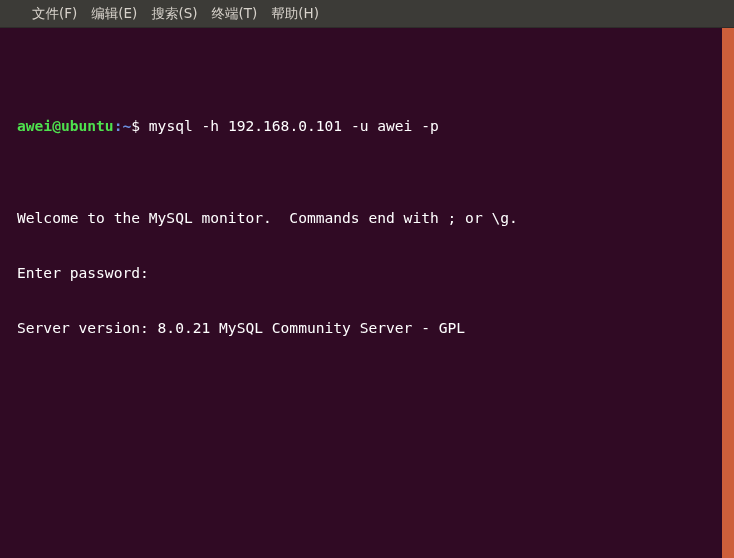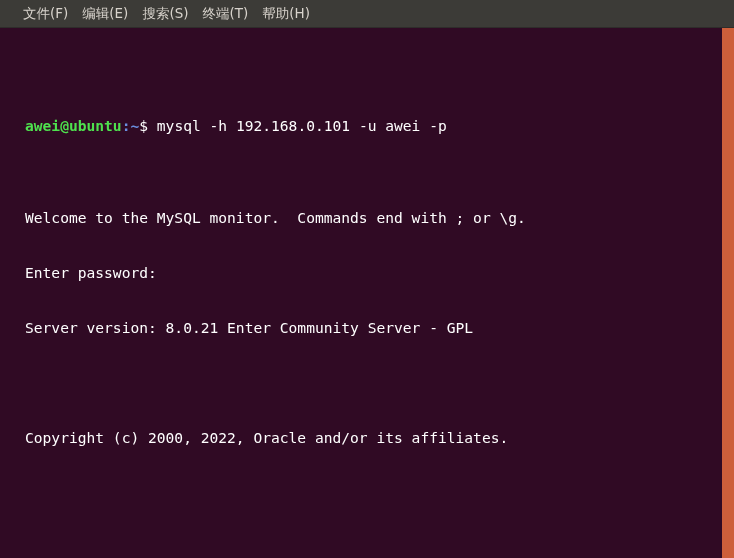--- a/index.html
+++ b/index.html
@@ -25,39 +25,39 @@
 
   
   #menubar {
     position: absolute;
     top: 0; left: 0;
     width: 734px;
     height: 28px;
     background: #3c3b37;
     display: flex;
     align-items: center;
-    padding-left: 16px;
+    padding-left: 25px;
     box-sizing: border-box;
     font-family: "DejaVu Sans", "Liberation Sans", sans-serif;
     border-bottom: 1px solid #2e2d2a;
   }
   .menu-item {
     color: #d8d3cc;
     font-size: 13.5px;
     line-height: 27px;
     padding: 0 7px;
     white-space: nowrap;
     cursor: default;
     user-select: none;
   }
 
   
   #terminal {
     position: absolute;
-    top: 28px; left: 12px;
+    top: 28px; left: 4px;
     width: 722px;
     height: 530px;
     background: #300a24;
     overflow: hidden;
     box-sizing: border-box;
     padding: 12px;
   }
 
   #screen {
     font-family: "DejaVu Sans Mono", "Liberation Mono", monospace;
@@ -109,23 +109,22 @@
 
   <div id="terminal">
     <div id="screen">
 
       
       <div class="line"><span class="c-green">awei@ubuntu</span><span class="c-blue">:~</span><span class="c-white">$</span><span class="c-white"> mysql -h 192.168.0.101 -u awei -p</span></div>
 
       
       <div class="line">Welcome to the MySQL monitor.  Commands end with ; or \g.</div>
       <div class="line">Enter password:</div>
-      <div class="line">Server version: 8.0.21 Enter Community Server - GPL</div>
+      <div class="line">Server version: 8.0.21 MySQL Community Server - GPL</div>
       <div class="line"></div>
-      <div class="line">Copyright (c) 2000, 2022, Oracle and/or its affiliates.</div>
       <div class="line"></div>
       
       
       
       
       
       
 
       
       

